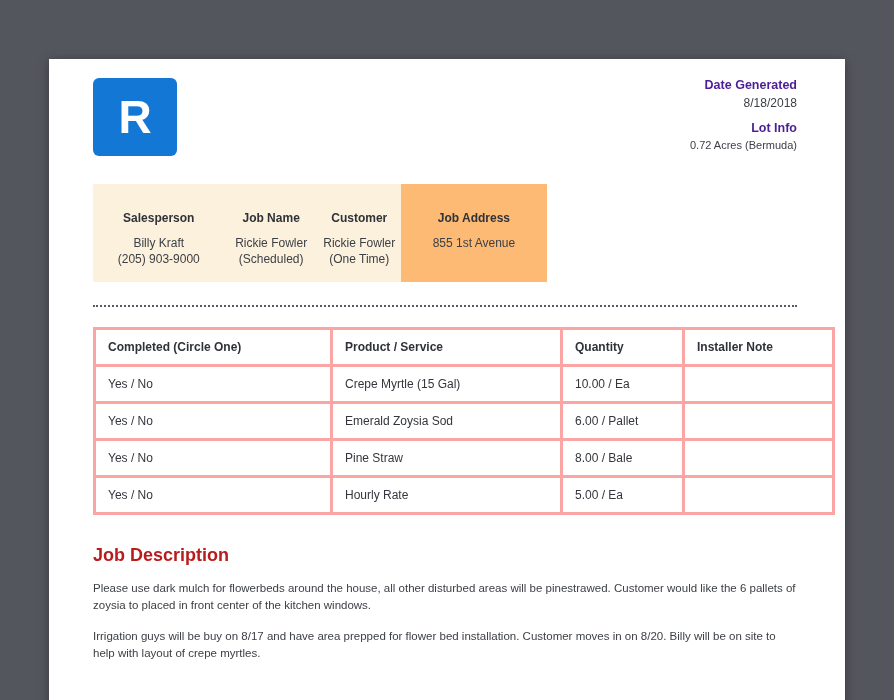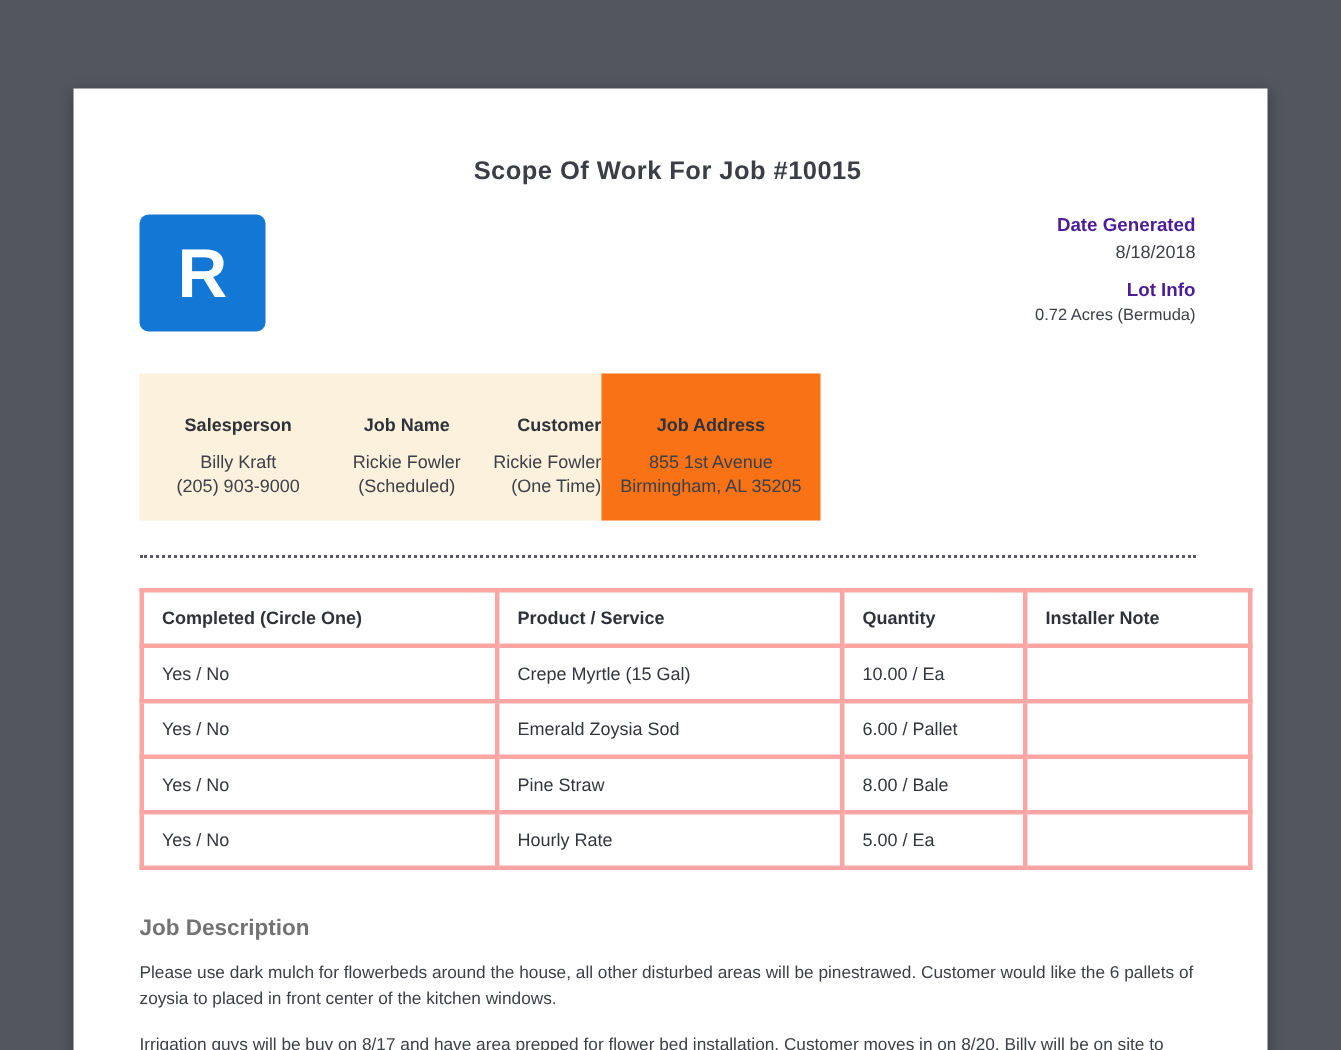--- a/index.html
+++ b/index.html
@@ -46,50 +46,49 @@
   .meta { margin-left: auto; text-align: right; color: #3d4046; }
   .meta .label { font-weight: 700; font-size: 12.5px; color: #4c1d95; }
   .meta .value { font-size: 12px; margin-top: 4px; margin-bottom: 11px; }
   .meta .value-sm { font-size: 11px; margin-top: 4px; }
 
   .band { display: flex; margin-top: 28px; width: 454px; background: #fbf1dd; height: 98px; }
   .band-col { text-align: center; padding-top: 26px; font-size: 12px; color: #3d4046; line-height: 16px; }
   .band-col .label { font-weight: 700; color: #2f3238; margin-bottom: 9px; font-size: 12px; }
   .band-col.w1 { width: 144px; }
   .band-col.w2 { width: 102px; }
-  .band-col.w3 { width: 91px; text-align: right; }
-  .band-col.w4 { width: 160px; background: #f97316; }
+  .band-col.w3 { width: 91px; }
+  .band-col.w4 { width: 160px; background: #fdba74; }
 
   .dotted { margin-top: 23px; border-top: 2px dotted #565962; height: 0; }
 
   table.work { margin-top: 20px; width: 704px; border-collapse: collapse; table-layout: fixed; }
   table.work th, table.work td {
     border: 3px solid #fca5a5;
     font-size: 12px;
     color: #33363c;
     padding: 0 12px;
     height: 37px;
     text-align: left;
     vertical-align: middle;
     font-weight: 400;
   }
   table.work th { font-weight: 700; color: #2f3238; }
   .c1 { width: 237px; } .c2 { width: 230px; border-radius: 10px; } .c3 { width: 122px; } .c4 { width: 150px; }
 
   .jobdesc { margin-top: 30px; }
-  .jobdesc h3 { font-size: 15px; font-weight: 700; color: #737373; }
+  .jobdesc h3 { font-size: 18px; font-weight: 700; color: #b91c1c; }
   .jobdesc p { margin-top: 14px; font-size: 11.5px; line-height: 17px; color: #3d4046; width: 704px; }
 </style>
 </head>
 <body>
 
 <div class="page">
   <div class="content">
 
-    <div class="doc-title">Scope Of Work For Job #10015</div>
 
     <div class="header-row">
       <div class="logo">
         <span>R</span>
       </div>
       <div class="meta">
         <div class="label">Date Generated</div>
         <div class="value">8/18/2018</div>
         <div class="label">Lot Info</div>
         <div class="value-sm">0.72 Acres (Bermuda)</div>
@@ -108,21 +107,20 @@
         <div>(Scheduled)</div>
       </div>
       <div class="band-col w3">
         <div class="label">Customer</div>
         <div>Rickie Fowler</div>
         <div>(One Time)</div>
       </div>
       <div class="band-col w4">
         <div class="label">Job Address</div>
         <div>855 1st Avenue</div>
-        <div>Birmingham, AL 35205</div>
       </div>
     </div>
 
     <div class="dotted"></div>
 
     <table class="work">
       <thead>
         <tr>
           <th class="c1">Completed (Circle One)</th>
           <th class="c2">Product / Service</th>

